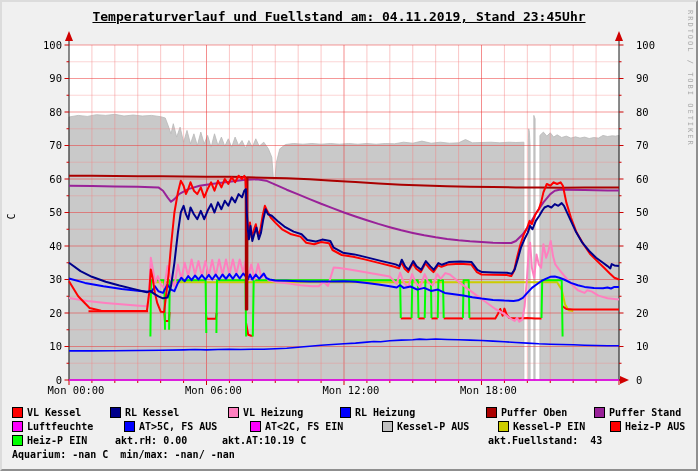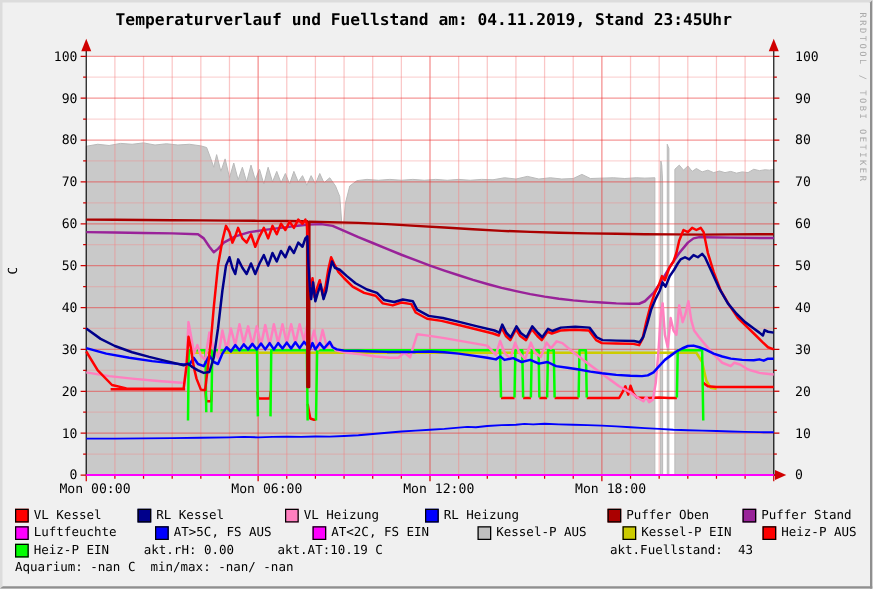--- a/index.html
+++ b/index.html
@@ -2,29 +2,29 @@
 <html><head>
 <meta charset="utf-8">
 <style>
   html,body{margin:0;padding:0;background:#e8e8e8;}
   #frame{position:relative;width:698px;height:471px;box-sizing:border-box;
     background:#f0f0f0;overflow:hidden;
     border-top:2px solid #dcdcdc;border-left:2px solid #dcdcdc;
     border-right:2px solid #8f8f8f;border-bottom:2px solid #8f8f8f;
     font-family:"DejaVu Sans Mono","Liberation Mono",monospace;}
   #title{position:absolute;left:40px;right:60px;top:7px;text-align:center;
-    font-size:13px;font-weight:bold;color:#000;white-space:nowrap;}
+    font-size:13px;font-weight:bold;color:#000;white-space:nowrap;text-decoration:underline;}
   #ylab{position:absolute;left:2px;top:205px;width:14px;font-size:10px;color:#000;
     transform:rotate(-90deg);transform-origin:center;}
   #wm{position:absolute;right:2px;top:8px;font-size:7px;letter-spacing:2px;color:#a9a9a9;
     writing-mode:vertical-rl;}
   #chart{position:absolute;left:0;top:0;width:698px;height:471px;}
   .li{position:absolute;display:flex;align-items:center;height:11px;}
   .sw{width:9px;height:9px;border:1px solid #000;margin-right:4px;flex:0 0 auto;}
-  .lt,.st{font-size:10px;color:#000;white-space:pre;line-height:11px;}
+  .lt,.st{font-size:10px;color:#000;white-space:pre;line-height:11px;font-weight:bold;}
   .st{position:absolute;height:11px;}
 </style>
 </head>
 <body>
 
 <div id="frame">
   <div id="title">Temperaturverlauf und Fuellstand am: 04.11.2019, Stand 23:45Uhr</div>
   <div id="ylab">C</div>
   <div id="chart"><svg width="698" height="471" viewBox="0 0 698 471">
         <rect x="67" y="43" width="550" height="335" fill="#ffffff"></rect>

